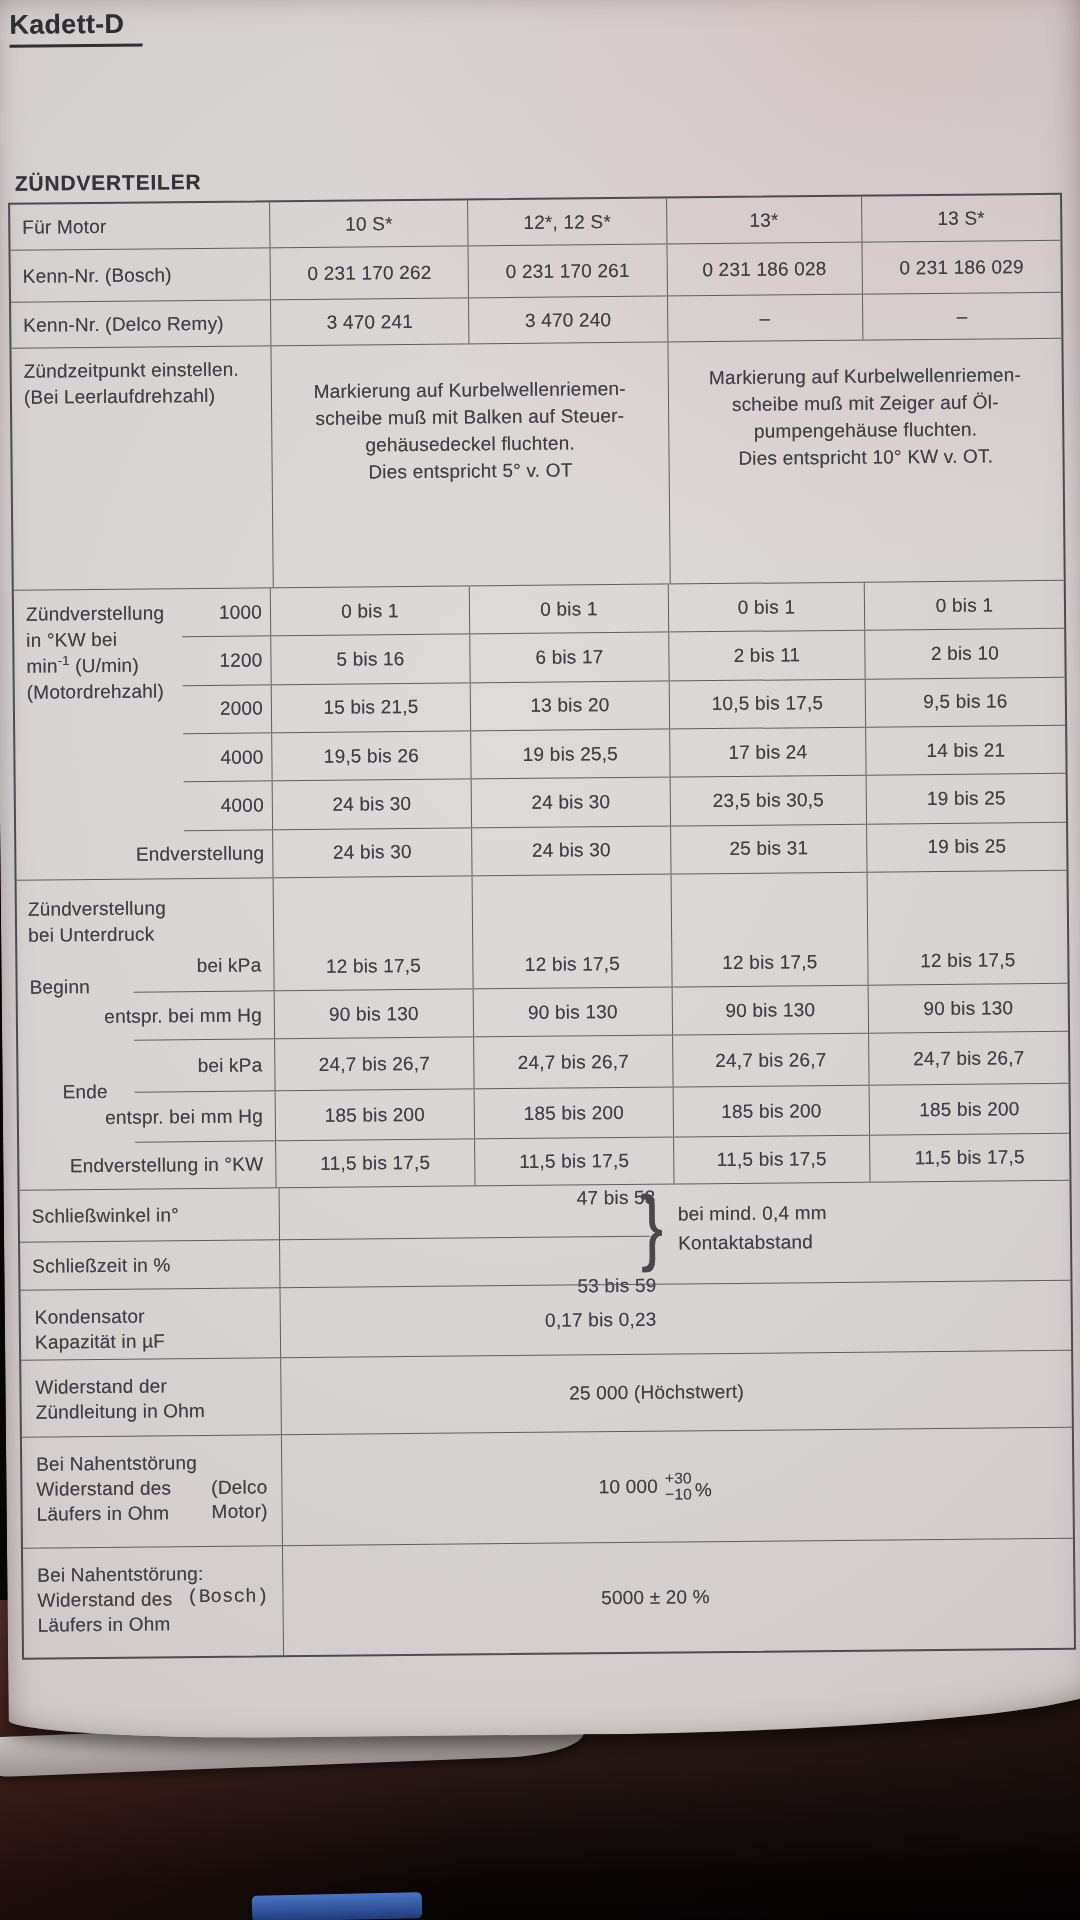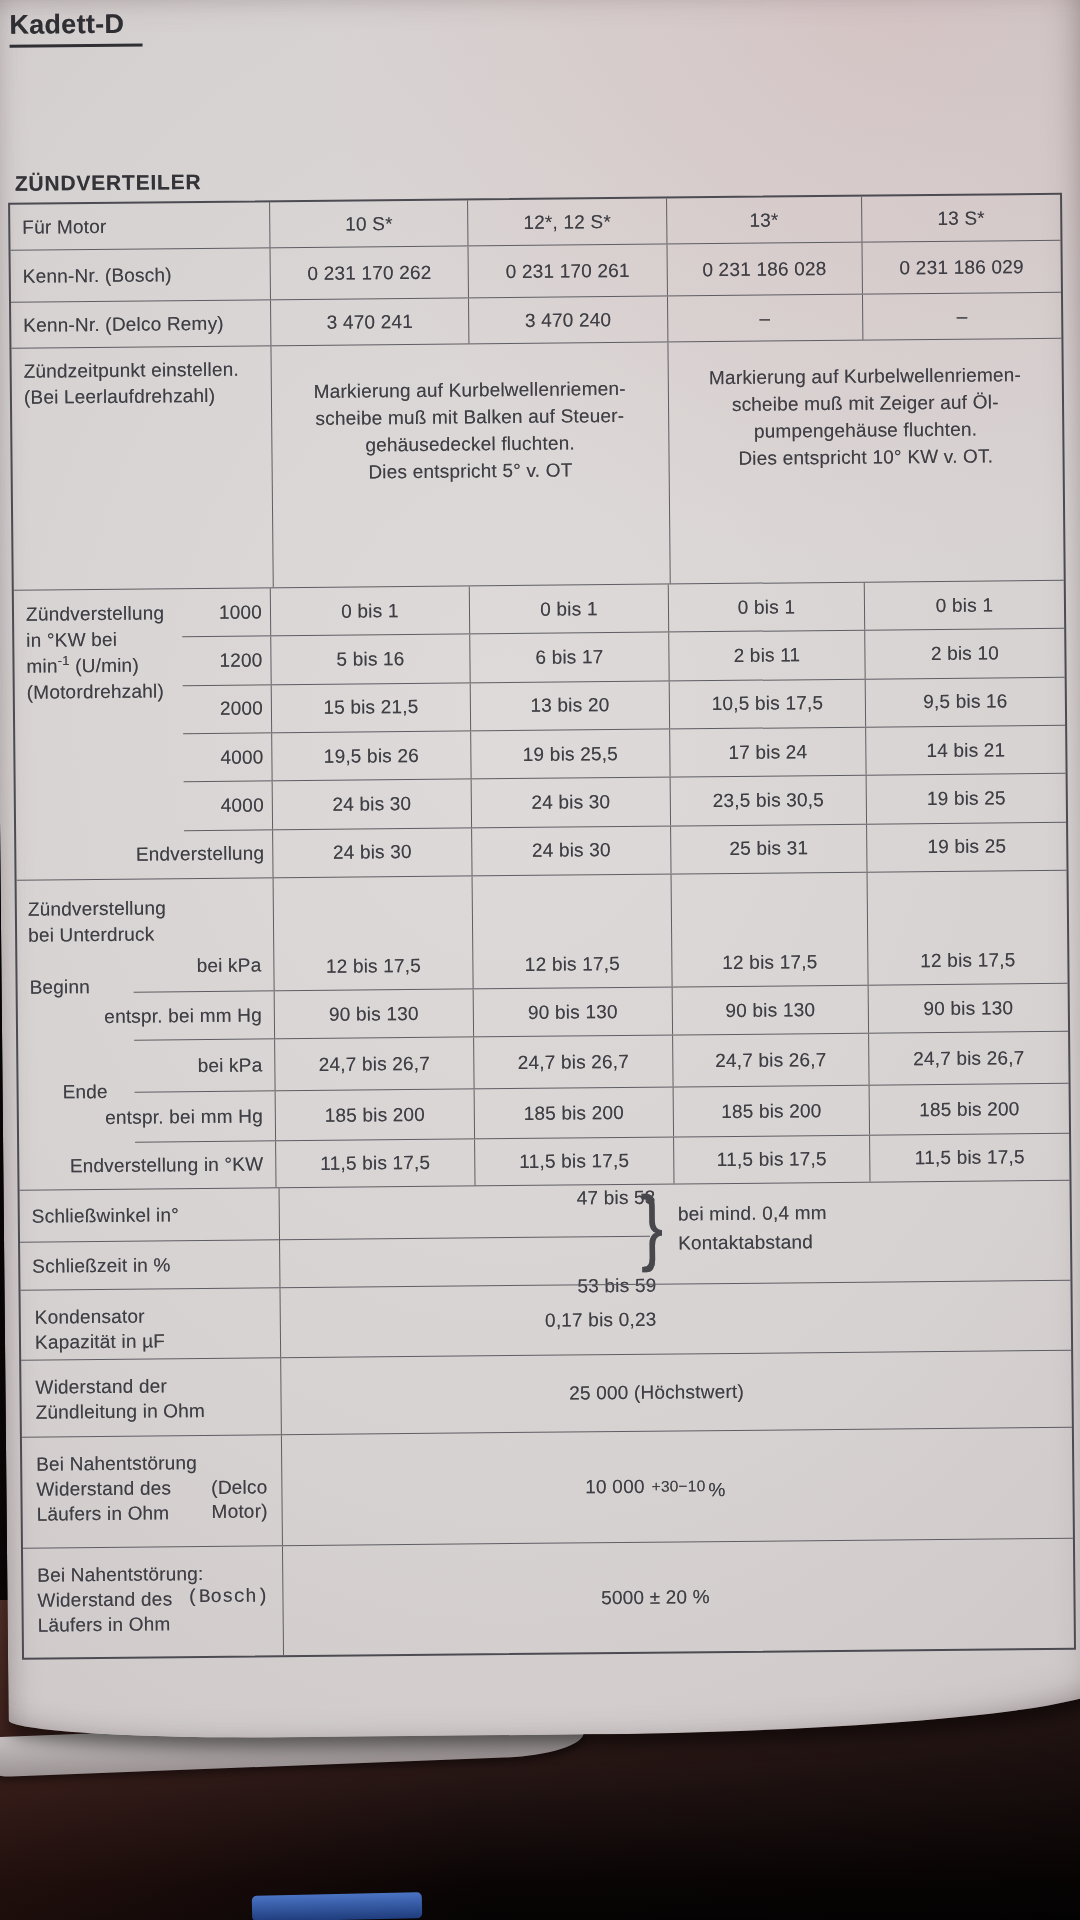--- a/index.html
+++ b/index.html
@@ -80,21 +80,21 @@
   .dw-line{position:absolute;top:51px;left:0;width:370px;border-top:1px solid var(--line);}
   .dw-val2{position:absolute;left:297px;top:62px;white-space:nowrap;margin-top:28px;}
   .dw-brace{position:absolute;left:358px;top:-7px;font-size:84px;font-weight:300;
     transform:scaleX(.8);color:#47474c;}
   .dw-note{position:absolute;left:398px;top:15px;line-height:29px;}
 
   
   .lblk{width:260px;position:relative;padding:14px 0 0 14px;line-height:25px;}
   .brand{position:absolute;right:14px;top:40px;text-align:right;line-height:24px;}
   .brand1{position:absolute;right:14px;top:38px;font-family:Liberation Mono, monospace;}
-  .tol{display:inline-flex;flex-direction:row;font-size:15.5px;line-height:16px;
+  .tol{display:inline-flex;flex-direction:column;font-size:15.5px;line-height:16px;
     margin:0 3px 0 7px;text-align:left;}
   .pct{align-self:center;padding-top:8px;}
 </style>
 </head>
 <body>
 
 <div id="screen">
   <div class="dark-floor"></div>
   <div class="blue-strip"></div>
   <div class="paper-under"></div>

